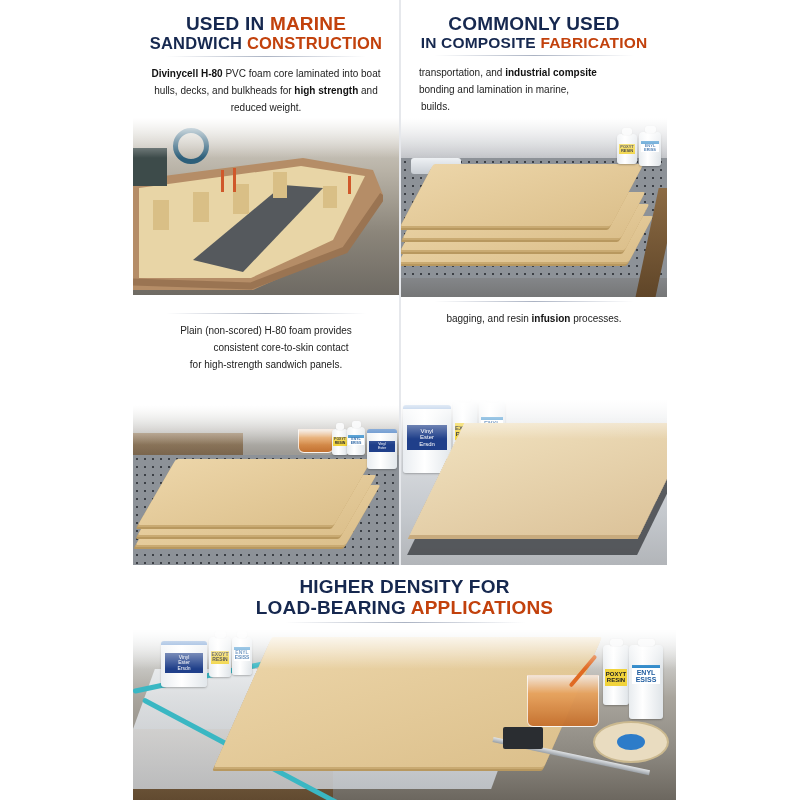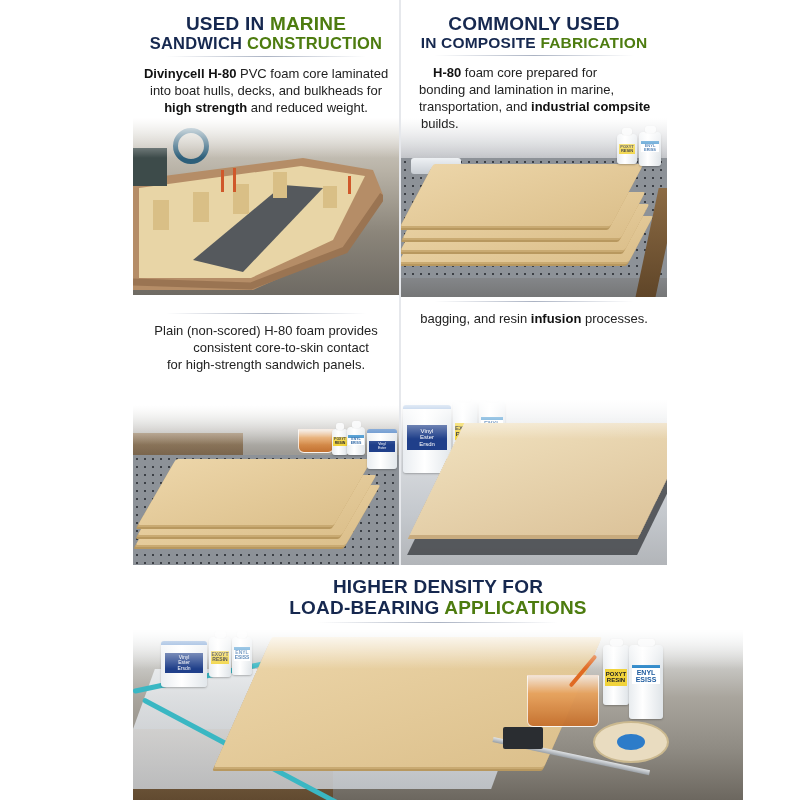--- a/index.html
+++ b/index.html
@@ -6,27 +6,27 @@
   body {
     width: 800px; height: 800px; background: #ffffff; position: relative; overflow: hidden;
     font-family: "Liberation Sans", "DejaVu Sans", sans-serif;
   }
   .sheet { position: absolute; left: 133px; top: 0; width: 534px; height: 800px; background: #fff; }
   .panel { position: absolute; overflow: hidden; background: #fff; }
   .p1 { left: 0; top: 0; width: 266px; height: 295px; }
   .p2 { left: 268px; top: 0; width: 266px; height: 328px; }
   .p3 { left: 0; top: 297px; width: 266px; height: 268px; }
   .p4 { left: 268px; top: 297px; width: 266px; height: 268px; }
-  .p5 { left: 0; top: 567px; width: 610px; height: 233px; }
+  .p5 { left: 0; top: 567px; width: 543px; height: 233px; }
   .vdiv { position: absolute; left: 266px; top: 0; width: 2px; height: 565px; background: #e6e8ec; }
 
   .title { text-align: center; font-weight: 700; color: #16284f; letter-spacing: 0.2px; line-height: 1.08; position: relative; z-index: 3; }
-  .title .hl { color: #4d7c0f; }
+  .title .hl { color: #c2410c; }
   .rule { height: 1px; margin: 4px auto 0; background: linear-gradient(90deg, rgba(150,160,180,0), rgba(150,160,180,.8), rgba(150,160,180,0)); position: relative; z-index: 3; }
-  .desc { text-align: center; color: #222; font-size: 13px; line-height: 17px; position: relative; z-index: 3; }
+  .desc { text-align: center; color: #222; font-size: 10px; line-height: 17px; position: relative; z-index: 3; }
   .desc b { font-weight: 700; color: #111; }
 
   .photo { position: absolute; left: 0; right: 0; bottom: 0; overflow: hidden; }
   .fade { position: absolute; left: 0; right: 0; top: 0; height: 40px; background: linear-gradient(#fff, rgba(255,255,255,0)); z-index: 2; }
 
   
   .p1 .title { font-size: 19px; padding-top: 14px; }
   .p1 .title .l2 { font-size: 16.5px; }
   .p1 .desc { margin-top: 8px; padding: 0 8px; }
   .p1 .photo { top: 118px; background: linear-gradient(#d9d6cf 0%, #b8b2a6 30%, #8b857a 65%, #6e6a63 100%); }
@@ -118,23 +118,22 @@
     </div>
   </section>
 
   <section class="panel p2">
     <div class="title">
       <div><span>COMMONLY USED</span></div>
       <div class="l2"><span>IN COMPOSITE</span> <span class="hl">FABRICATION</span></div>
     </div>
     <div class="rule" style="width:200px"></div>
     <div class="desc">
-      <div class="ind"><b>H-80</b><span> foam core prepared for</span></div>
+      <div><span>transportation, and </span><b>industrial compsite</b></div>
       <div>bonding and lamination in marine,</div>
-      <div><span>transportation, and </span><b>industrial compsite</b></div>
       <div style="padding-left:2px">builds.</div>
     </div>
     <div class="photo">
       <div class="fade"></div>
       <div class="table-grid" style="left:0;top:40px;width:266px;height:120px"></div>
       <div class="wood" style="right:0;top:70px;width:20px;height:110px;transform:skewX(-12deg)"></div>
       <div class="glass" style="left:10px;top:40px;width:50px;height:16px;border-radius:3px"></div>
       <div class="board" style="left:10px;top:98px;width:230px;height:46px;transform:skewX(-28deg)"></div>
       <div class="board" style="left:12px;top:86px;width:224px;height:46px;transform:skewX(-28deg)"></div>
       <div class="board" style="left:14px;top:74px;width:218px;height:46px;transform:skewX(-28deg)"></div>

